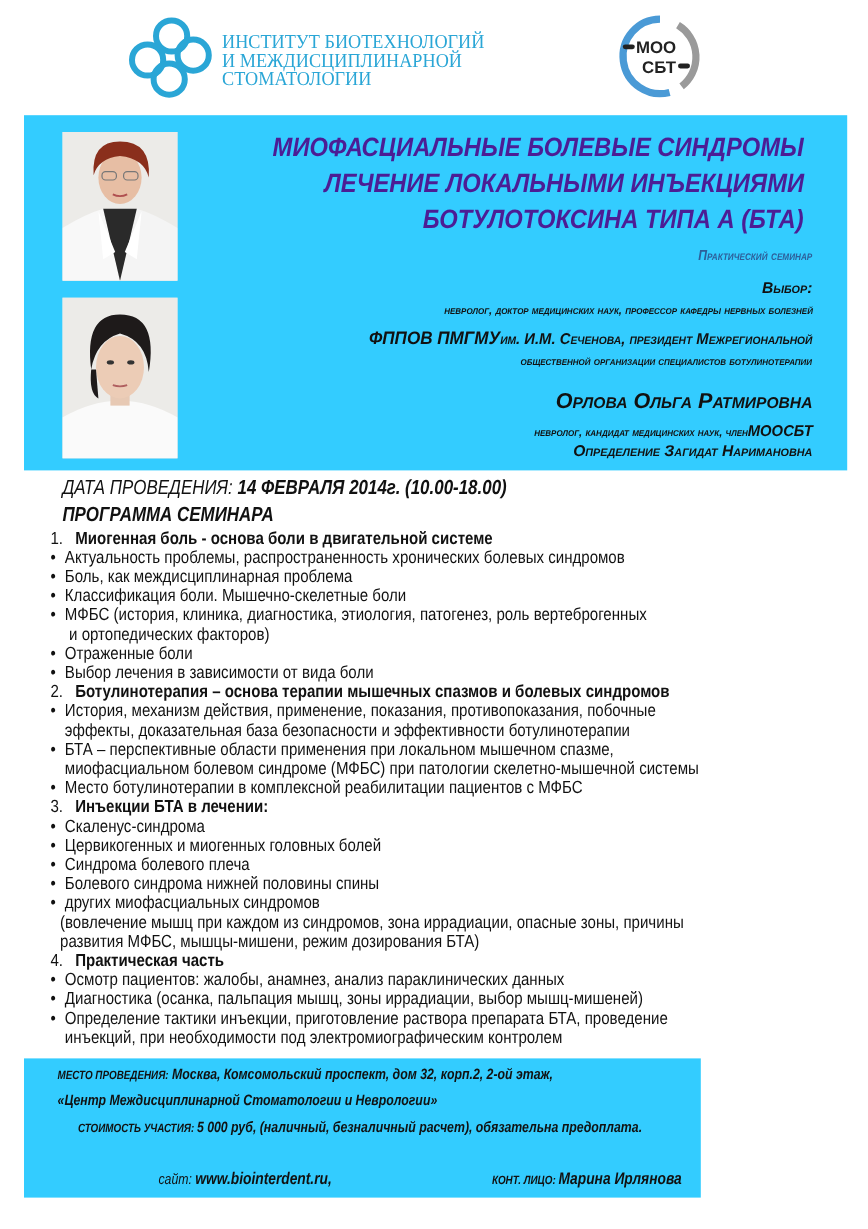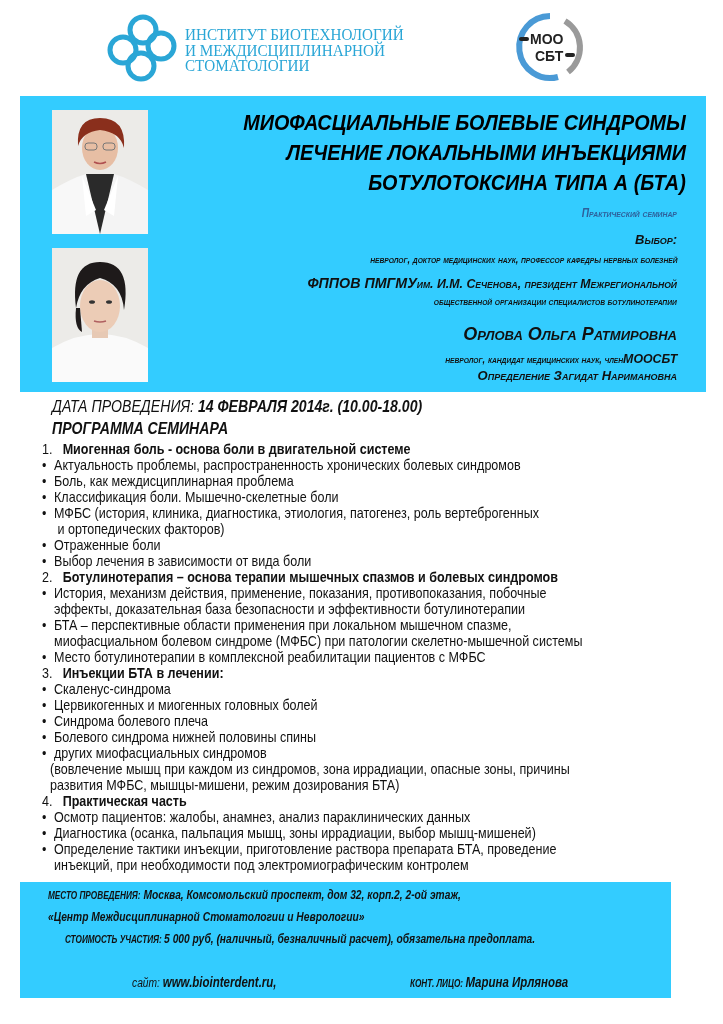--- a/index.html
+++ b/index.html
@@ -13,42 +13,42 @@
   #inst-name { left: 185px; top: 27px; color: #2aa6d6; font-family: "Liberation Serif", serif; font-size: 16.5px; line-height: 15.5px; }
   #inst-name div { transform: scaleX(0.92); transform-origin: left center; white-space: nowrap; }
   #moo-logo { left: 513px; top: 10px; width: 74px; height: 74px; }
 
   
   #top-panel { left: 20px; top: 96px; width: 686px; height: 296px; background: #33ccff; }
   .photo { position: absolute; left: 32px; width: 96px; background: #ecebe8; overflow: hidden; }
   #photo-1 { top: 14px; height: 124px; }
   #photo-2 { top: 152px; height: 134px; }
 
-  .title-line { position: absolute; right: 20px; font-weight: bold; font-style: italic; color: #000000; font-size: 22px; line-height: 26px; }
+  .title-line { position: absolute; right: 36px; font-weight: bold; font-style: italic; color: #4c1d95; font-size: 22px; line-height: 26px; }
   .title-line span { transform: scaleX(0.9); }
   .subtitle { position: absolute; right: 29px; color: #2e5f9a; font-style: italic; font-size: 12px; font-variant: small-caps; font-weight: bold; }
   .subtitle span { transform: scaleX(0.85); }
 
   .auth { position: absolute; right: 29px; font-style: italic; font-weight: bold; color: #111; font-variant: small-caps; white-space: nowrap; }
   .auth span { transform-origin: right center; display: inline-block; }
 
   
   .date-line { left: 52px; top: 397px; font-weight: bold; font-style: italic; font-size: 17px; }
   .date-line span.c { transform: scaleX(0.83); }
   .prog-title { left: 52px; top: 419px; font-weight: bold; font-style: italic; font-size: 17px; }
   .prog-title span.c { transform: scaleX(0.83); }
 
   .sec { left: 42px; font-weight: bold; font-size: 14.6px; line-height: 16px; }
   .sec span.c { transform: scaleX(0.86); }
   .bul { left: 42px; font-size: 14.6px; line-height: 16px; }
   .bul span.c { transform: scaleX(0.86); }
   .bul .dot { display: inline-block; width: 14px; }
 
   
-  #bottom-panel { left: 20px; top: 882px; width: 651px; height: 116px; background: #33ccff; }
+  #bottom-panel { left: 20px; top: 882px; width: 564px; height: 116px; background: #33ccff; }
   .bl { position: absolute; left: 28px; font-style: italic; font-size: 12.5px; font-weight: bold; white-space: nowrap; color: #111; }
   .bl span.c { transform: scaleX(0.82); }
   .bl .sm { font-size: 10px; font-weight: bold; }
   .bl .lt { font-weight: normal; }
   .bl .big { font-size: 14px; }
 </style>
 </head>
 <body>
 
 <svg id="inst-logo" class="abs" viewBox="0 0 75 72">

